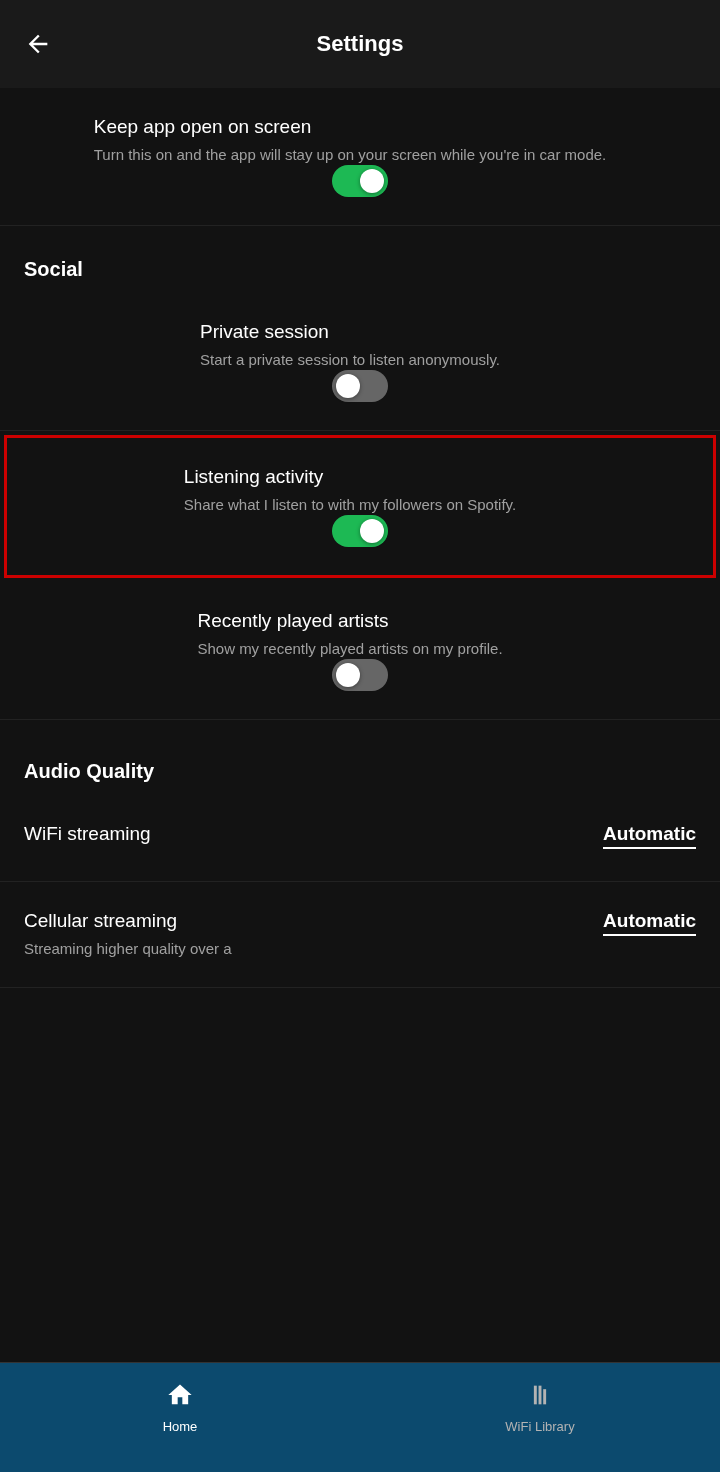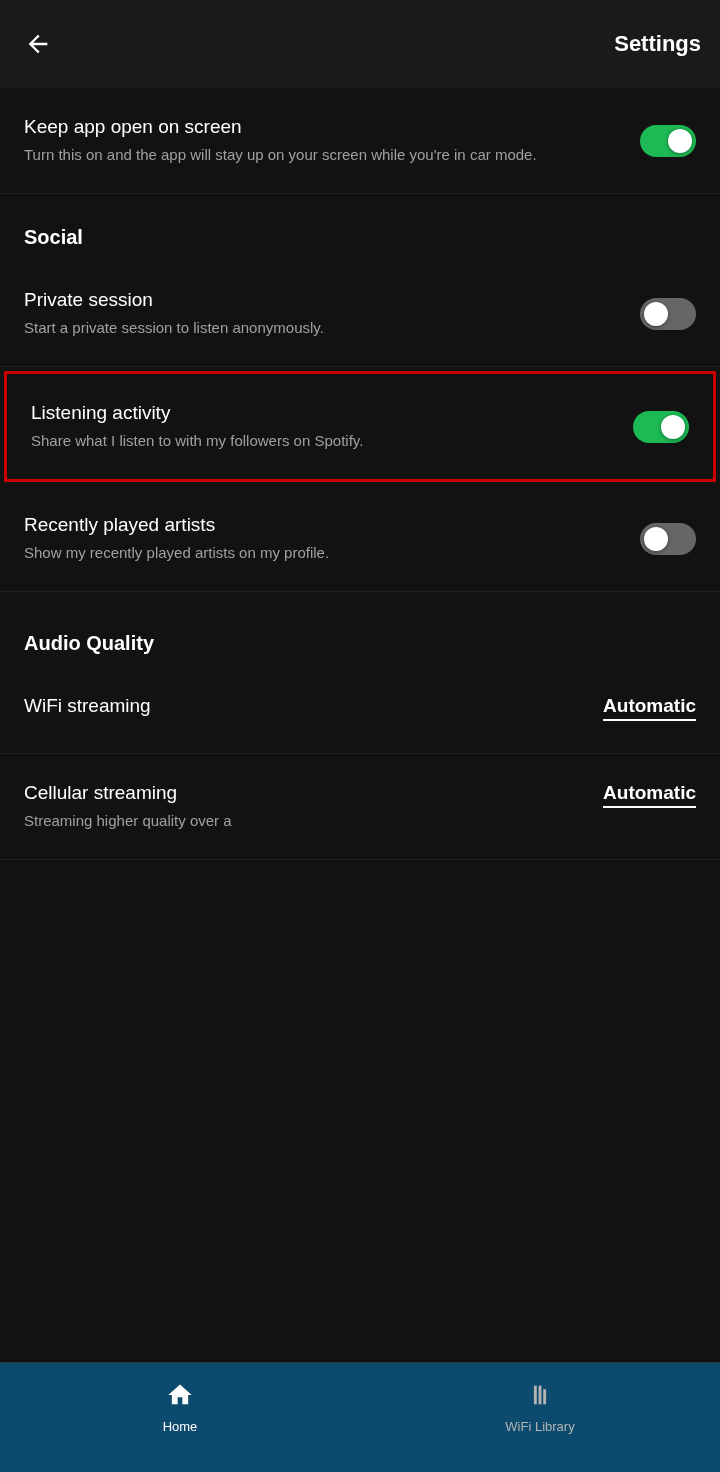--- a/index.html
+++ b/index.html
@@ -14,23 +14,23 @@
       display: flex;
       flex-direction: column;
     }
 
     
     .header {
       background: #1a1a1a;
       height: 88px;
       display: flex;
       align-items: center;
-      justify-content: flex-end;
+      justify-content: center;
       position: relative;
-      padding: 0 19px;
+      padding: 0 28px;
     }
 
     .header-back {
       position: absolute;
       left: 24px;
       font-size: 28px;
       color: #ffffff;
       cursor: pointer;
       background: none;
       border: none;
@@ -52,20 +52,21 @@
       padding-bottom: 110px;
     }
 
     
     .setting-item {
       display: flex;
       align-items: center;
       justify-content: flex-start;
       padding: 28px 24px;
       border-bottom: 1px solid #222;
+      flex-direction: column;
     }
 
     .setting-text {
       flex: 1;
       padding-right: 20px;
     }
 
     .setting-title {
       font-size: 19px;
       font-weight: 500;

